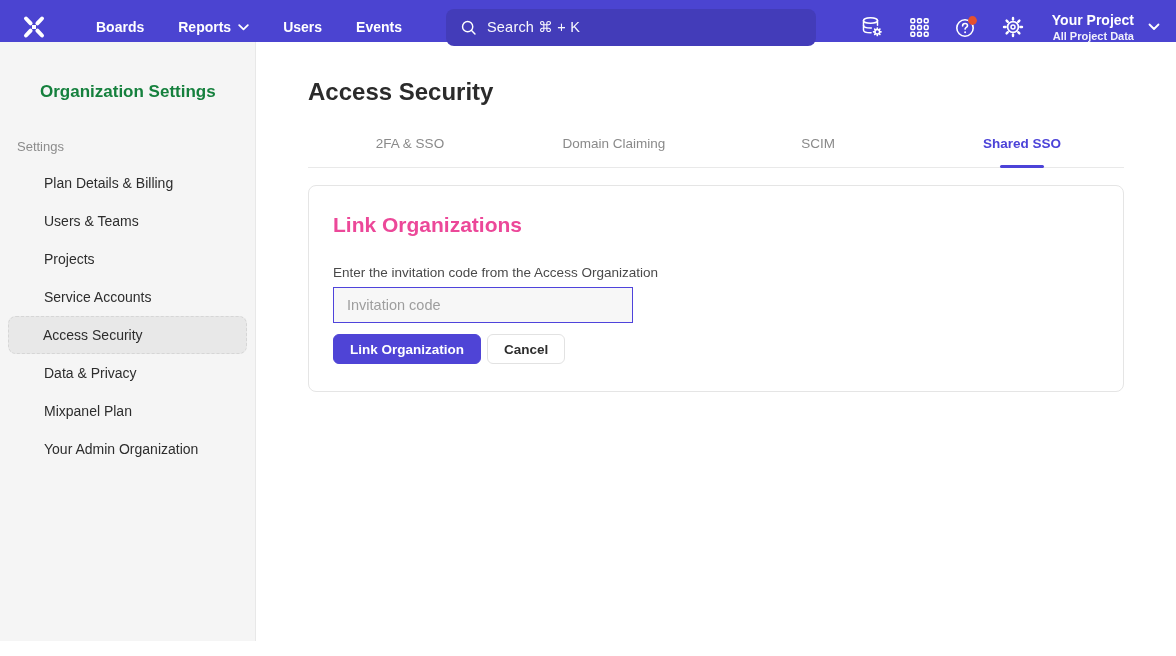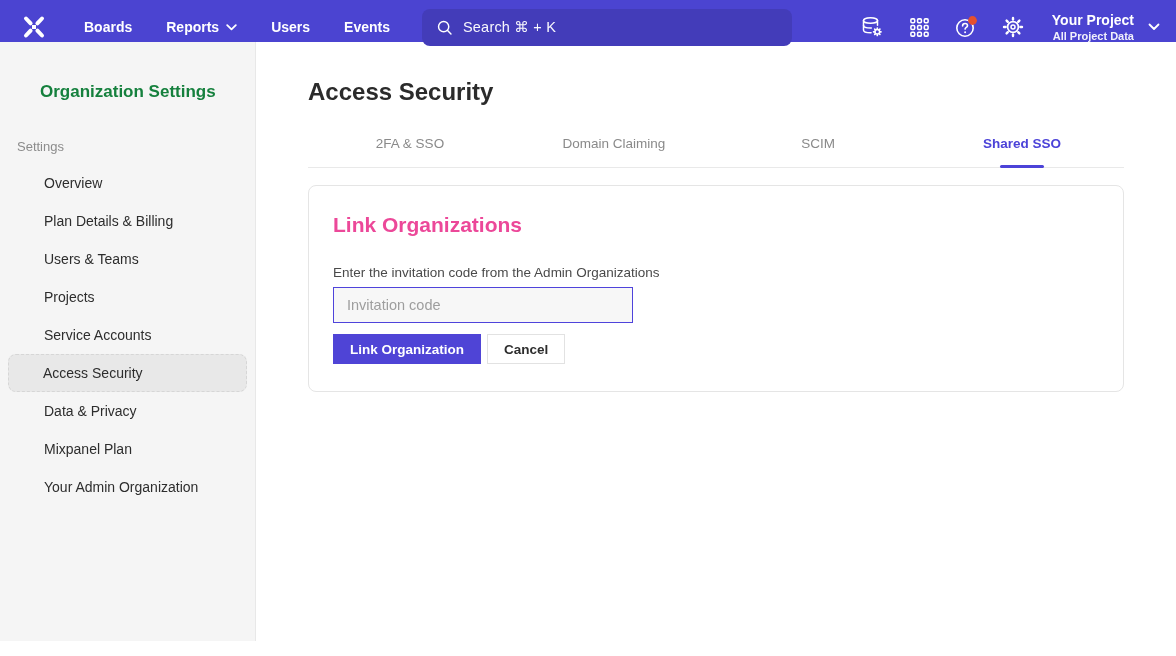--- a/index.html
+++ b/index.html
@@ -1,21 +1,21 @@
 <!DOCTYPE html>
 <html><head>
 <meta charset="utf-8">
 <style>
   * { margin:0; padding:0; box-sizing:border-box; }
   html,body { width:1176px; height:656px; overflow:hidden; background:#fff;
     font-family:"Liberation Sans","DejaVu Sans",sans-serif; }
 
   
   .navbar { height:42px; background:#4B44D1; display:flex; align-items:center;
-    padding:12px 16px 0 20px; color:#fff; }
+    padding:12px 16px 0 20px; color:#fff;gap:12px; }
   .logo { width:28px; height:28px; flex:none; margin-right:36px; cursor:pointer; }
   .nav-links { display:flex; align-items:center; gap:34px; }
   .nav-link { font-size:14px; font-weight:700; color:#fff; cursor:pointer;
     display:flex; align-items:center; gap:7px; white-space:nowrap; }
   .nav-link svg { display:block; }
   .searchbox { margin-left:32px; width:370px; height:37px; background:#433CB9;
     border-radius:8px; display:flex; align-items:center; padding:0 14px; cursor:pointer; }
   .searchbox .stext { font-size:14.5px; color:rgba(255,255,255,0.96); margin-left:10px;
     letter-spacing:.2px; }
   .nav-right { margin-left:auto; display:flex; align-items:center; }
@@ -52,21 +52,21 @@
 
   .card { margin-top:17px; border:1px solid #E5E5E5; border-radius:8px; background:#fff;
     padding:27px 24px 28px; height:207px; }
   .card-title { font-size:21px; font-weight:700; color:#ec4899; }
   .field-label { font-size:13.5px; color:#4A4A4A; margin-top:28px; }
   .invite-input { margin-top:7px; display:block; width:300px; height:36px; background:#F7F7F7;
     border:1px solid #4F44DB; border-radius:0; padding:0 13px; font-size:14.5px;
     color:#2D2D2D; outline:none; font-family:inherit; }
   .invite-input::placeholder { color:#9E9E9E; }
   .btn-row { margin-top:11px; display:flex; align-items:center; gap:6px; }
-  .btn { height:30px; border-radius:0; font-size:13.5px; font-weight:700; cursor:pointer;
+  .btn { height:30px; border-radius:6px; font-size:13.5px; font-weight:700; cursor:pointer;
     padding:0 16px; font-family:inherit; }
   .btn.primary { background:#4F44D6; color:#fff; border:1px solid #4F44D6; }
   .btn.secondary { background:#fff; color:#2D2D2D; border:1px solid #E2E2E2; }
 </style>
 </head>
 <body>
 
 <header class="navbar">
   <svg class="logo" viewBox="0 0 28 28">
     <g stroke="#fff" stroke-width="4" stroke-linecap="round">
@@ -174,23 +174,20 @@
 </header>
 
 <div class="shell">
 
   <aside class="sidebar">
     <div class="side-title">Organization Settings</div>
 
     <div class="side-label">Settings</div>
     <nav>
 
-        <div class="side-item">
-          <span>Overview</span>
-        </div>
 
         <div class="side-item">
           <span>Plan Details &amp; Billing</span>
         </div>
 
         <div class="side-item">
           <span>Users &amp; Teams</span>
         </div>
 
         <div class="side-item">
@@ -240,21 +237,21 @@
           <span>SCIM</span>
         </div>
 
         <div class="tab active">
           <span>Shared SSO</span>
         </div>
       </div>
 
     <section class="card">
       <h2 class="card-title">Link Organizations</h2>
-      <div class="field-label">Enter the invitation code from the Admin Organizations</div>
+      <div class="field-label">Enter the invitation code from the Access Organization</div>
       <input class="invite-input" type="text" placeholder="Invitation code" style="">
       <div class="btn-row">
         <button class="btn primary">Link Organization</button>
         <button class="btn secondary">Cancel</button>
       </div>
     </section>
   </main>
 </div>
 
 </body></html>

